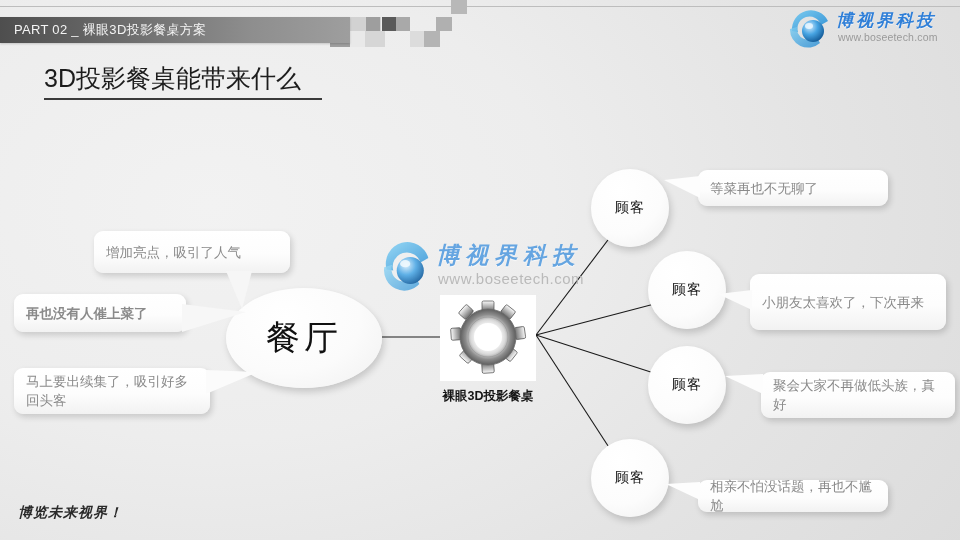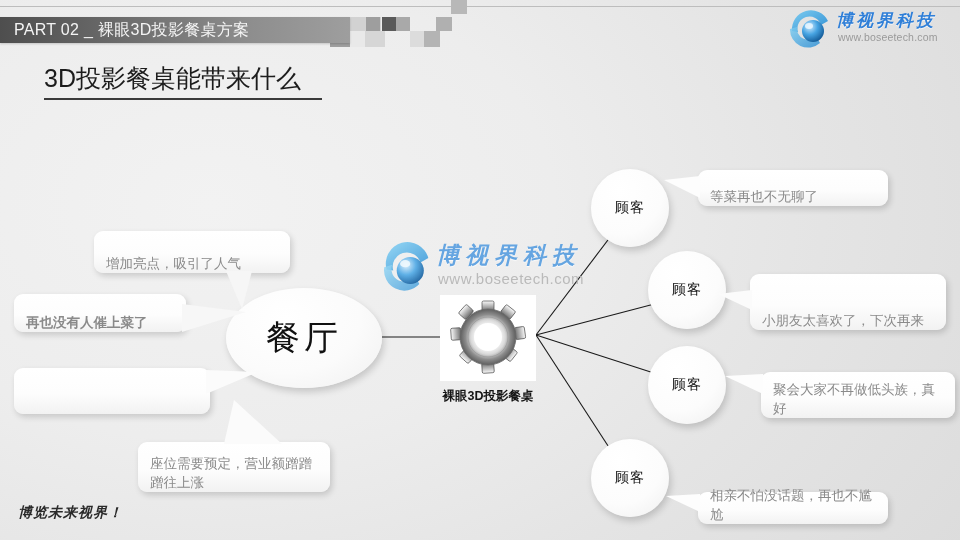--- a/index.html
+++ b/index.html
@@ -18,21 +18,21 @@
   
   #header-bar {
     position: absolute; left: 0; top: 17px;
     width: 350px; height: 26px;
     background: linear-gradient(to right, #4e4e4e 0%, #6c6c6c 35%, #8e8e8e 72%, #9e9e9e 100%);
     display: flex; align-items: center;
     box-shadow: 0 1px 2px rgba(0,0,0,0.18);
   }
   #header-bar .htext {
     color: #f4f4f4;
-    font-size: 16px;
+    font-size: 13px;
     letter-spacing: 0.3px;
     padding-left: 14px;
     white-space: nowrap;
   }
   #header-rule {
     position: absolute; left: 0; top: 6px; width: 960px; height: 1px;
     background: #bdbdbd;
   }
 
   
@@ -128,21 +128,21 @@
   }
   .circle-customer span { font-size: 14px; color: #111; letter-spacing: 1px; }
 
   
   .callout {
     position: absolute;
     background: linear-gradient(to bottom, #ffffff 0%, #fdfdfd 55%, #f2f2f2 100%);
     border-radius: 9px;
     box-shadow: 2px 3px 6px rgba(0,0,0,0.16);
     box-sizing: border-box;
-    display: flex; align-items: flex-end;
+    display: flex; align-items: center;
   }
   .callout .ctext {
     font-size: 13.5px; color: #8a8a8a; line-height: 19px;
     padding: 0 12px; width: 100%;
   }
   .tail { position: absolute; width: 0; height: 0; }
 </style>
 </head>
 <body>
 
@@ -270,27 +270,24 @@
     <div class="ctext">增加亮点，吸引了人气</div>
     <div class="tail" style="left:132px;top:40px;border-left:16px solid transparent;border-right:10px solid transparent;border-top:38px solid #f6f6f6;"></div>
   </div>
 
   <div class="callout" style="left:14px;top:294px;width:172px;height:38px;font-weight:bold;">
     <div class="ctext">再也没有人催上菜了</div>
     <div class="tail" style="left:168px;top:10px;border-top:8px solid transparent;border-bottom:20px solid transparent;border-left:64px solid #f7f7f7;"></div>
   </div>
 
   <div class="callout" style="left:14px;top:368px;width:196px;height:46px;">
+    <div class="ctext">马上要出续集了，吸引好多回头客</div>
     <div class="tail" style="left:192px;top:2px;border-top:2px solid transparent;border-bottom:22px solid transparent;border-left:52px solid #fbfbfb;"></div>
   </div>
 
-  <div class="callout" style="left:138px;top:442px;width:192px;height:50px;">
-    <div class="ctext">座位需要预定，营业额蹭蹭蹭往上涨</div>
-    <div class="tail" style="left:86px;top:-42px;border-left:10px solid transparent;border-right:48px solid transparent;border-bottom:44px solid #fbfbfb;"></div>
-  </div>
 
   <div class="circle-customer" style="left:591px;top:169px;">
     <span>顾客</span>
   </div>
   <div class="circle-customer" style="left:648px;top:251px;">
     <span>顾客</span>
   </div>
   <div class="circle-customer" style="left:648px;top:346px;">
     <span>顾客</span>
   </div>
@@ -306,20 +303,20 @@
   <div class="callout" style="left:750px;top:274px;width:196px;height:56px;">
     <div class="ctext">小朋友太喜欢了，下次再来</div>
     <div class="tail" style="left:-32px;top:16px;border-top:4px solid transparent;border-bottom:16px solid transparent;border-right:34px solid #fbfbfb;"></div>
   </div>
 
   <div class="callout" style="left:761px;top:372px;width:194px;height:46px;">
     <div class="ctext">聚会大家不再做低头族，真好</div>
     <div class="tail" style="left:-36px;top:2px;border-top:2px solid transparent;border-bottom:18px solid transparent;border-right:38px solid #fdfdfd;"></div>
   </div>
 
-  <div class="callout" style="left:698px;top:480px;width:190px;height:32px;margin-top:12px;">
+  <div class="callout" style="left:698px;top:480px;width:190px;height:32px;">
     <div class="ctext">相亲不怕没话题，再也不尴尬</div>
     <div class="tail" style="left:-32px;top:2px;border-top:2px solid transparent;border-bottom:16px solid transparent;border-right:34px solid #fdfdfd;"></div>
   </div>
 
   <div id="footer">博览未来视界！</div>
 
 </div>
 
 </body></html>

